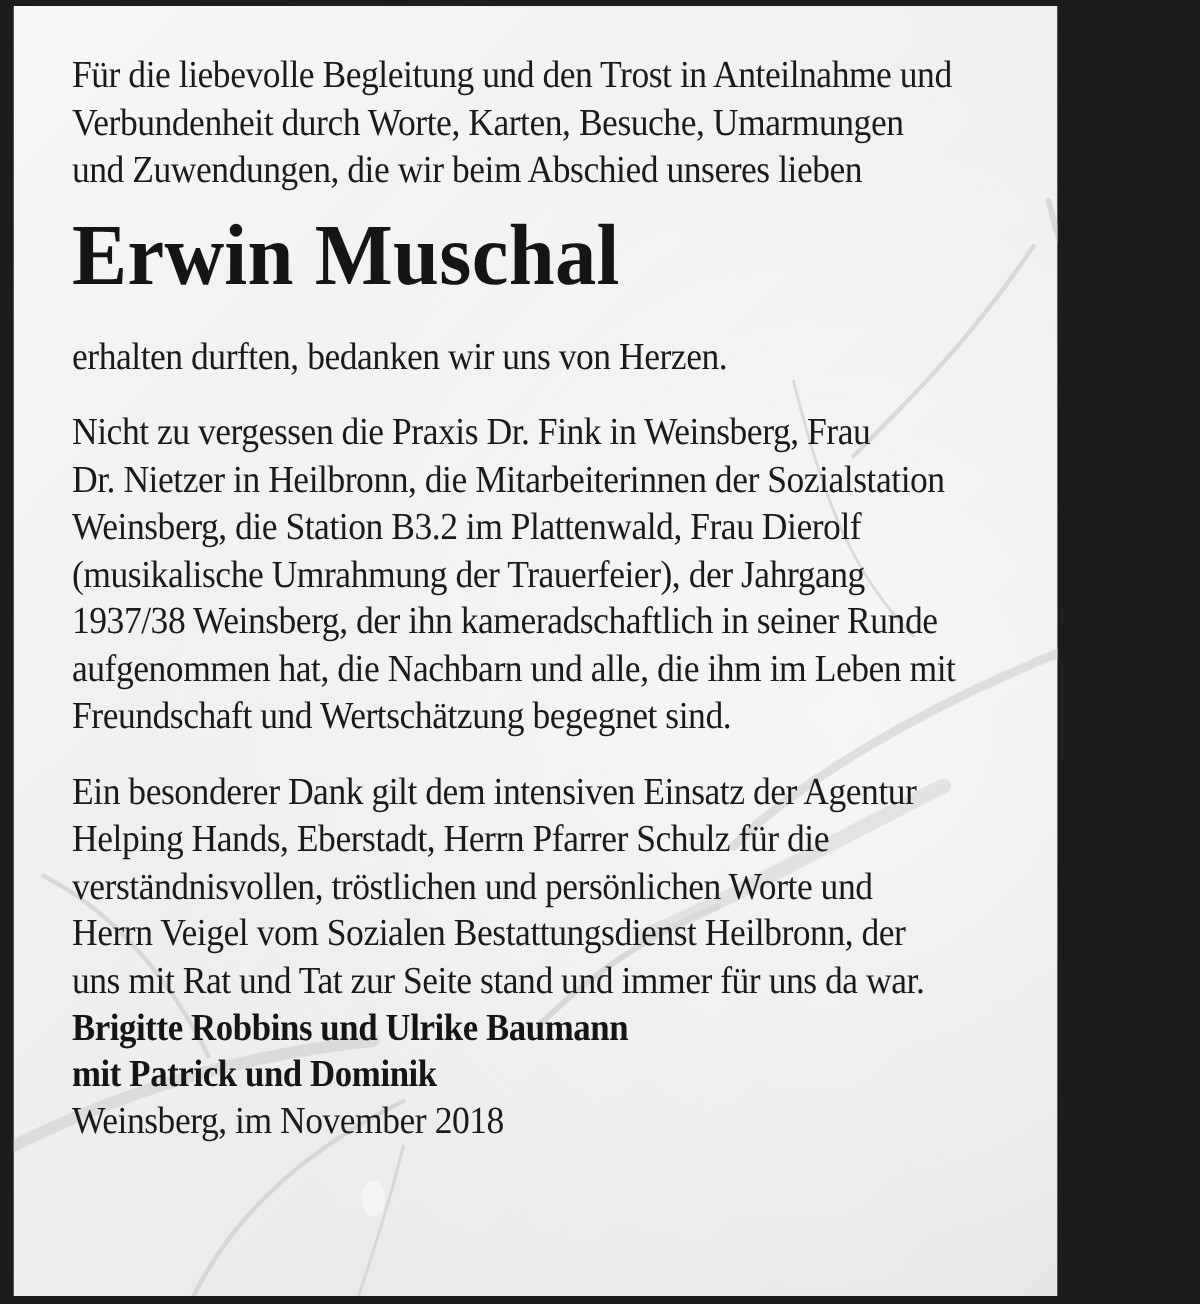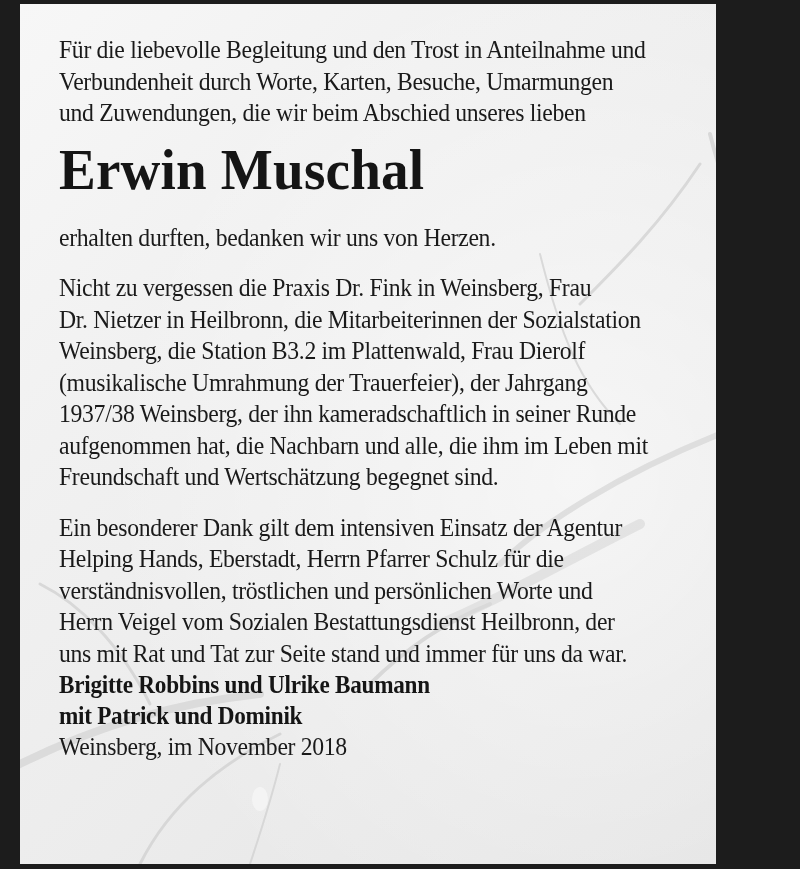--- a/index.html
+++ b/index.html
@@ -8,21 +8,21 @@
       background: #1c1c1c;
     }
     body {
       width: 800px;
       height: 869px;
       overflow: hidden;
       position: relative;
     }
     .frame {
       position: absolute;
-      left: 16px; top: 0;
+      left: 5px; top: 0;
       width: 704px; height: 869px;
       box-sizing: border-box;
       border: 4px solid #1c1c1c;
       border-bottom-width: 5px;
       background: linear-gradient(135deg, #f7f7f7 0%, #f1f1f1 30%, #ececec 60%, #e4e4e4 100%);
       overflow: hidden;
     }
     .bg-art {
       position: absolute;
       left: 0; top: 0;

